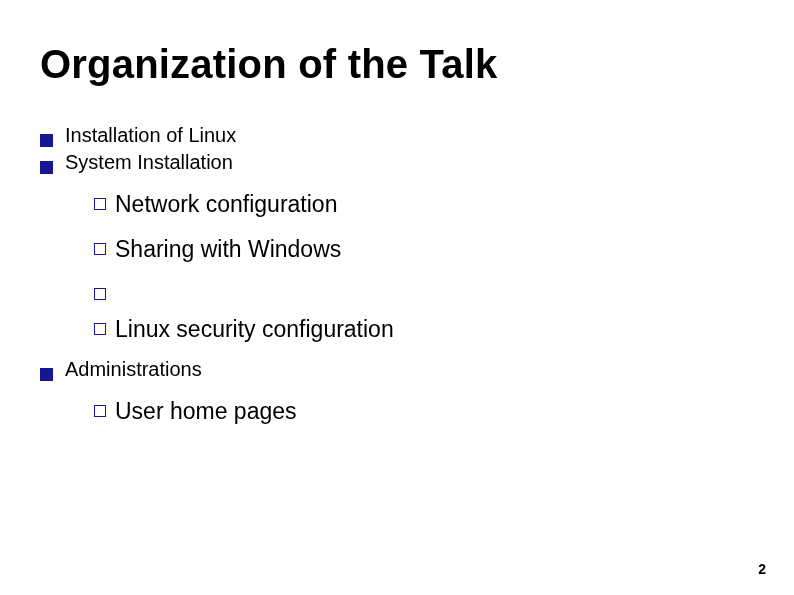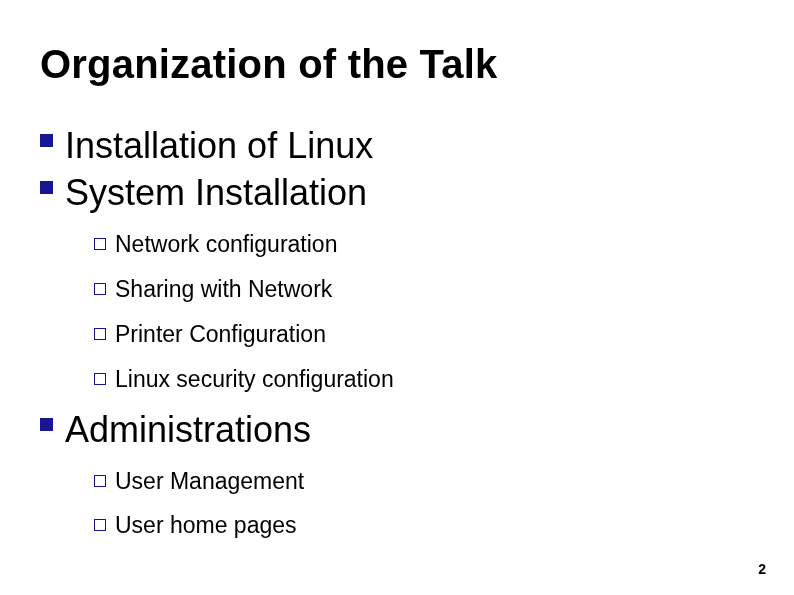--- a/index.html
+++ b/index.html
@@ -13,21 +13,21 @@
     padding: 42px 40px 0 40px;
   }
   .title {
     font-size: 40px;
     font-weight: 700;
     margin-bottom: 36px;
     letter-spacing: 0.2px;
   }
   .level1 {
     list-style: none;
-    font-size: 36px;
+    font-size: 20px;
     line-height: 1.25;
   }
   .level1 > li {
     display: flex;
     align-items: flex-start;
     margin-bottom: 2px;
   }
   .level1 > li + li { margin-top: 2px; }
   .bullet-solid {
     display: inline-block;
@@ -84,43 +84,38 @@
   </li>
 </ul>
 
 <ul class="level2">
   <li>
     <span class="bullet-hollow"></span>
     <span>Network configuration</span>
   </li>
   <li>
     <span class="bullet-hollow"></span>
-    <span>Sharing with Network</span>
+    <span>Sharing with Windows</span>
   </li>
   <li>
     <span class="bullet-hollow"></span>
-    <span>Printer Configuration</span>
   </li>
   <li>
     <span class="bullet-hollow"></span>
     <span>Linux security configuration</span>
   </li>
 </ul>
 
 <ul class="level1">
   <li>
     <span class="bullet-solid"></span>
     <span>Administrations</span>
   </li>
 </ul>
 
 <ul class="level2">
   <li>
     <span class="bullet-hollow"></span>
-    <span>User Management</span>
-  </li>
-  <li>
-    <span class="bullet-hollow"></span>
     <span>User home pages</span>
   </li>
 </ul>
 
 <div class="page-number">2</div>
 
 </body></html>

